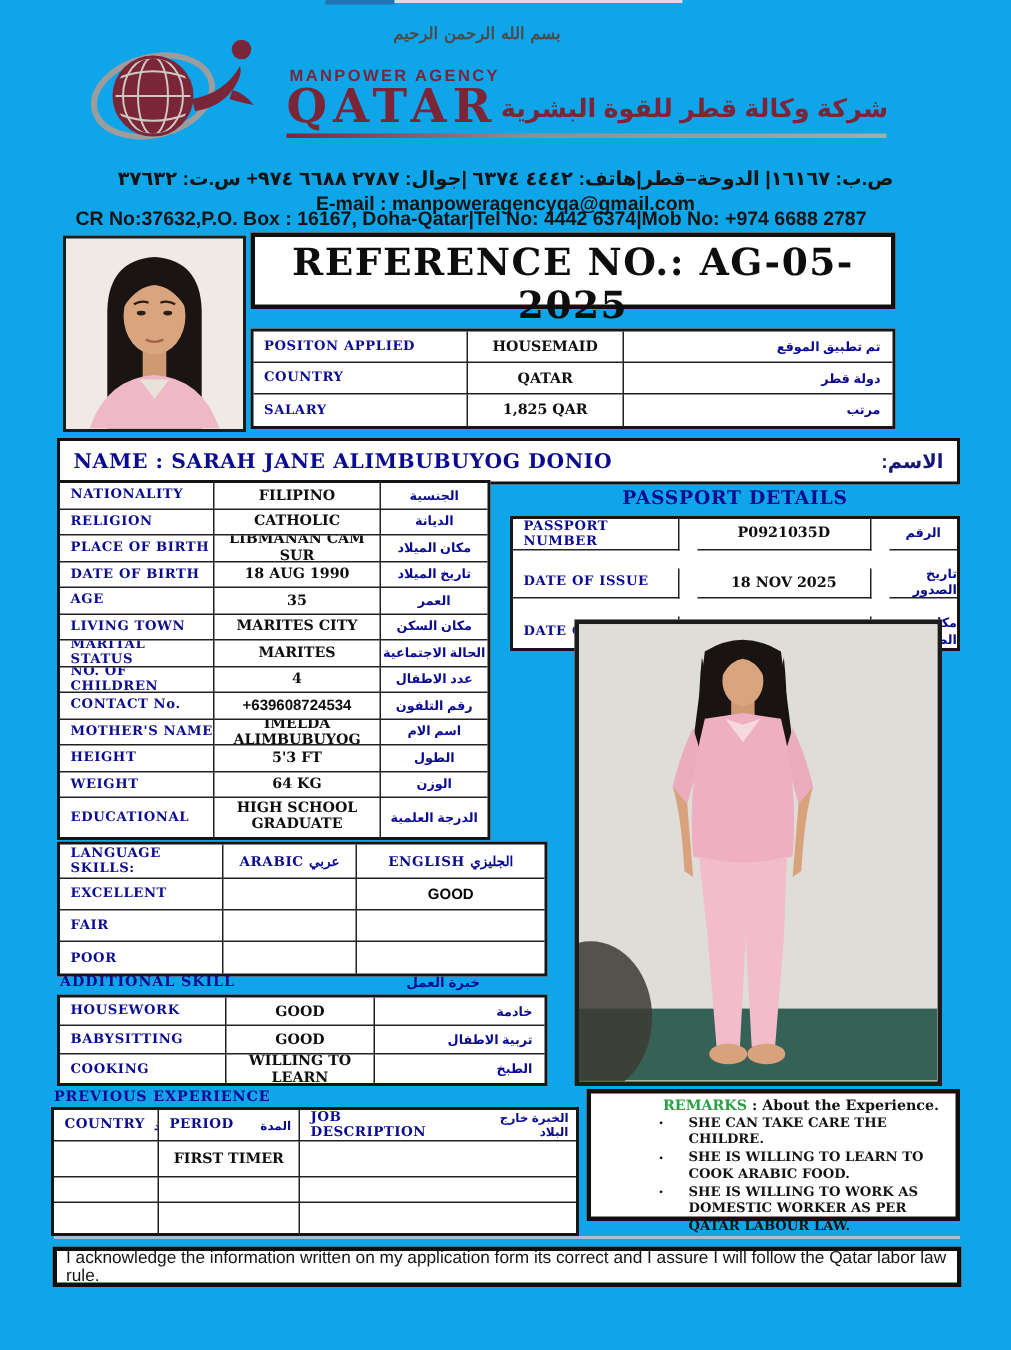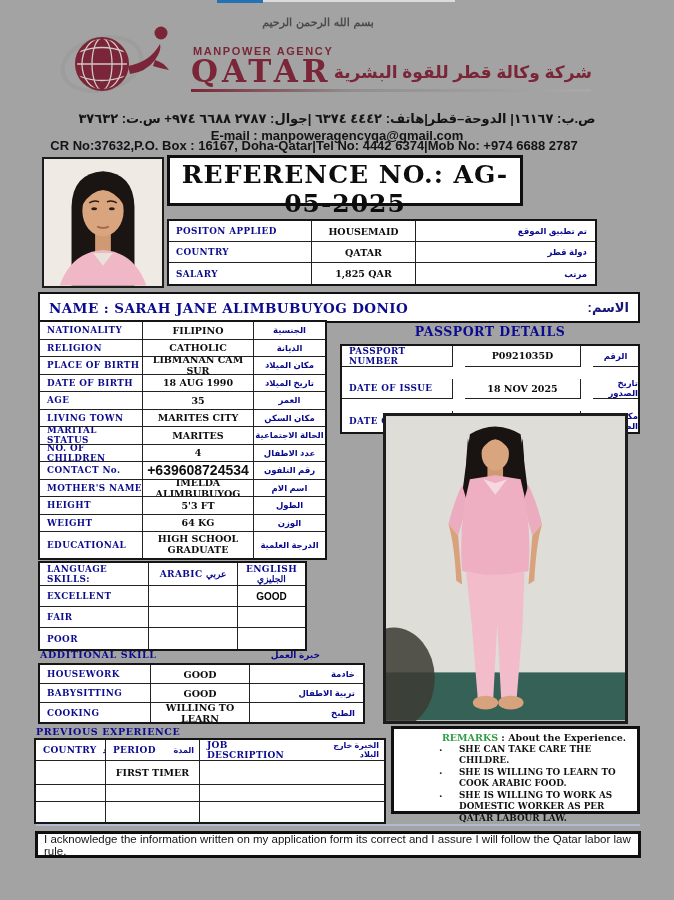--- a/index.html
+++ b/index.html
@@ -4,21 +4,21 @@
 <style>
   :root{
     --maroon:#7b2638;
     --navy:#0b0b8f;
     --ink:#121212;
     --serif:"DejaVu Serif","Liberation Serif",serif;
     --sans:"Liberation Sans","DejaVu Sans",sans-serif;
   }
   *{margin:0;padding:0;box-sizing:border-box;}
   body{background:#ffffff;font-family:var(--sans);}
-  #page{position:relative;width:674px;height:900px;background:#a3a3a3;overflow:hidden;}
+  #page{position:relative;width:674px;height:900px;background:#0ea5e9;overflow:hidden;}
 
   
   .top-blue{position:absolute;left:217px;top:0;width:46px;height:3px;background:#2272b4;}
   .top-gray{position:absolute;left:263px;top:0;width:192px;height:2px;background:#dcdcdc;}
 
   
   .logo{position:absolute;left:58px;top:24px;width:132px;height:70px;}
   .bismillah{position:absolute;left:238px;top:16px;width:160px;text-align:center;
     font:700 11px var(--serif);color:#4c4c4c;}
   .brand-en{position:absolute;left:193px;top:45px;font:700 11px var(--sans);
@@ -35,40 +35,40 @@
     font:700 13px var(--sans);color:#141414;}
   .contact-email{position:absolute;left:0;top:128px;width:674px;text-align:center;
     font:700 13px var(--sans);color:#141414;}
 
   
   .passport-photo{position:absolute;left:42px;top:157px;width:122px;height:131px;
     border:2px solid #1c1c1c;background:#ece8e1;}
   .passport-photo svg{display:block;width:100%;height:100%;}
 
   
-  .reference-box{position:absolute;left:167px;top:155px;width:356px;height:51px;
+  .reference-box{position:absolute;left:167px;top:155px;width:430px;height:51px;
     border:3px solid #0f0f0f;background:#fff;}
   .reference-text{margin-top:2px;text-align:center;font:700 25px var(--serif);
     color:#0d0d0d;letter-spacing:1px;}
 
   
   .t{position:absolute;border:2px solid #151515;display:grid;background:#fff;}
   .c{border-right:1px solid #222;border-bottom:1px solid #222;display:flex;align-items:center;overflow:hidden;}
   .c.lc{border-right:none;}
   .c.lr{border-bottom:none;}
   .lab{padding-left:7px;font:700 8.8px var(--serif);color:var(--navy);letter-spacing:.4px;}
   .val{justify-content:center;text-align:center;font:700 9.5px var(--serif);color:#0e0e0e;}
   .arb{justify-content:center;direction:rtl;font:700 8.5px var(--sans);color:var(--navy);}
   .arb.right{justify-content:flex-start;padding-right:8px;} 
 
   .position-table{left:167px;top:219px;width:430px;grid-template-columns:143px 104px 1fr;grid-auto-rows:21px;}
   .personal-table{left:38px;top:320px;width:289px;grid-template-columns:103px 111px 1fr;
     grid-template-rows:repeat(12,17.5px) 26px;}
   .passport-table{left:340px;top:344px;width:300px;grid-template-columns:111px 116px 1fr;grid-auto-rows:20.5px;gap:12px;}
-  .language-table{left:38px;top:561px;width:269px;grid-template-columns:109px 89px 1fr;
+  .language-table{left:38px;top:561px;width:327px;grid-template-columns:109px 89px 1fr;
     grid-template-rows:23px 21px 21px 21px;}
   .additional-table{left:38px;top:663px;width:327px;grid-template-columns:111px 99px 1fr;grid-auto-rows:19px;}
   .prev-table{left:34px;top:738px;width:352px;grid-template-columns:70px 94px 1fr;
     grid-template-rows:21px 24px 17px 20px;}
 
   .name-bar{position:absolute;left:38px;top:292px;width:602px;height:31px;border:2px solid #111;
     display:flex;justify-content:space-between;align-items:center;padding:0 9px;background:#fff;}
   .name-text{font:700 13.5px var(--serif);color:var(--navy);letter-spacing:.4px;}
   .name-ar{font:700 13px var(--sans);color:#15157a;direction:rtl;}
 
@@ -196,21 +196,21 @@
     <div class="c lab">LIVING TOWN</div>
     <div class="c val">MARITES CITY</div>
     <div class="c arb lc">مكان السكن</div>
     <div class="c lab">MARITAL STATUS</div>
     <div class="c val">MARITES</div>
     <div class="c arb lc">الحالة الاجتماعية</div>
     <div class="c lab">NO. OF CHILDREN</div>
     <div class="c val">4</div>
     <div class="c arb lc">عدد الاطفال</div>
     <div class="c lab">CONTACT No.</div>
-    <div class="c val" style="font-size:14px;font-family:var(--sans);">+639608724534</div>
+    <div class="c val" style="font-size:10px;font-family:var(--sans);">+639608724534</div>
     <div class="c arb lc">رقم التلفون</div>
     <div class="c lab">MOTHER'S NAME</div>
     <div class="c val">IMELDA ALIMBUBUYOG</div>
     <div class="c arb lc">اسم الام</div>
     <div class="c lab">HEIGHT</div>
     <div class="c val">5'3 FT</div>
     <div class="c arb lc">الطول</div>
     <div class="c lab">WEIGHT</div>
     <div class="c val">64 KG</div>
     <div class="c arb lc">الوزن</div>

